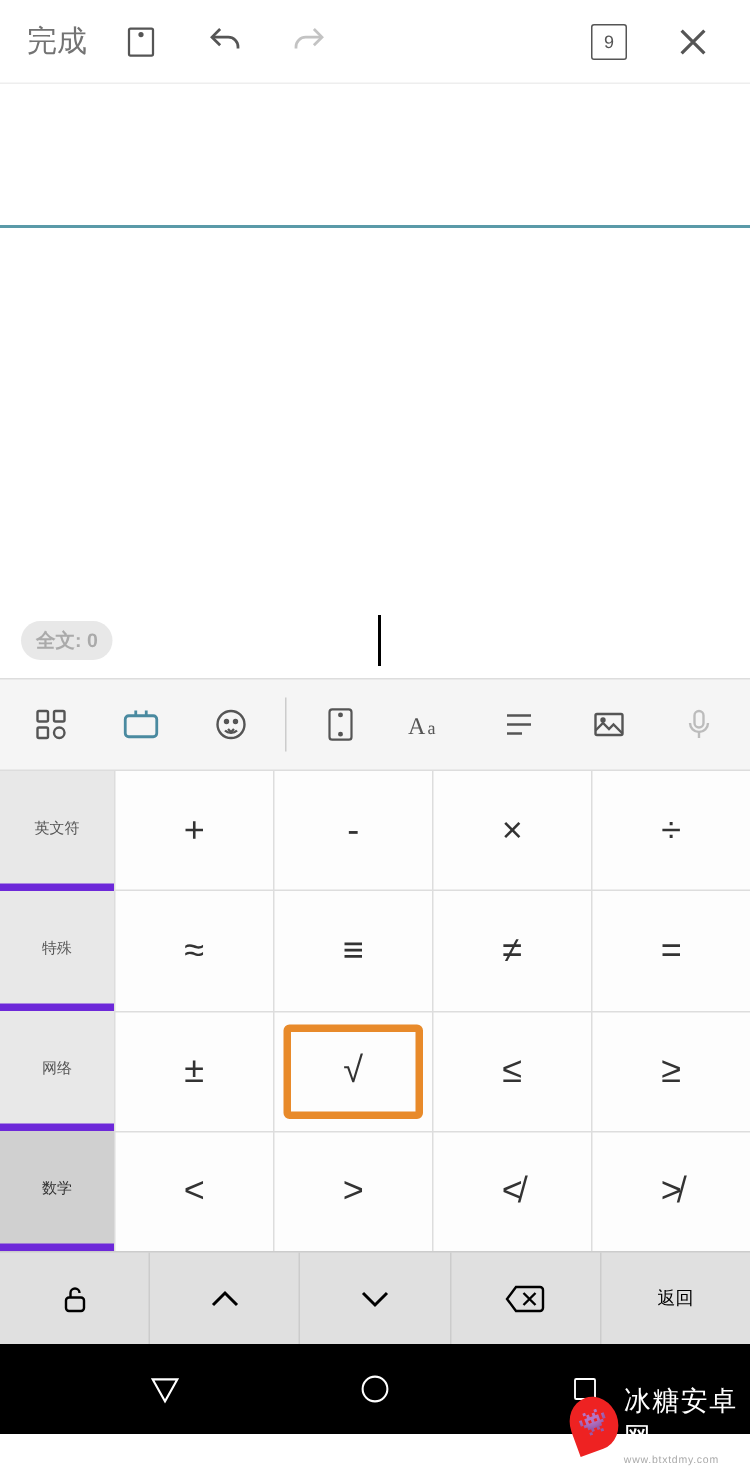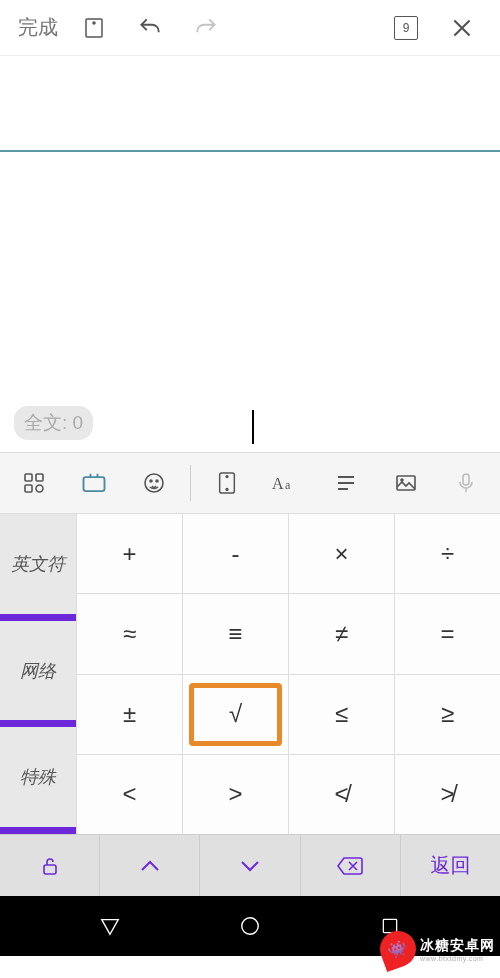--- a/index.html
+++ b/index.html
@@ -16,22 +16,22 @@
     
     .title-area {
       height: 96px; border-bottom: 2px solid #5a9aa8; background: #fff;
     }
     
     .body-area {
       height: 300px; position: relative; background: #fff;
     }
     .word-count-pill {
       position: absolute; bottom: 12px; left: 14px;
-      background: #e8e8e8; color: #aaa; font-size: 19px;
-      padding: 4px 10px; border-radius: 14px;
+      background: #e8e8e8; color: #aaa; font-size: 13px;
+      padding: 4px 10px; border-radius: 14px; font-weight: bold;
     }
     .cursor-line {
       position: absolute; left: 252px; bottom: 8px;
       width: 2px; height: 34px; background: #000;
     }
     
     .format-toolbar {
       height: 62px; background: #f5f5f5; border-top: 1px solid #ddd; border-bottom: 1px solid #ddd;
       display: flex; align-items: center; padding: 0 4px;
     }
@@ -40,21 +40,21 @@
     .fmt-sep { width: 1px; height: 36px; background: #ccc; margin: 0 6px; }
     
     .keyboard-area {
       display: flex; height: 320px;
     }
     .category-tabs {
       width: 76px; display: flex; flex-direction: column; background: #e8e8e8;
     }
     .cat-tab {
       flex: 1; display: flex; align-items: center; justify-content: center;
-      font-size: 18px; color: #555; border-bottom: 7px solid #6d28d9; font-style: italic;
+      font-size: 10px; color: #555; border-bottom: 5px solid #6d28d9;
     }
     .cat-tab.active { background: #d0d0d0; color: #333; }
     
     .symbol-grid {
       flex: 1; display: grid; grid-template-columns: repeat(4, 1fr); grid-template-rows: repeat(4, 1fr);
       background: #ddd; gap: 1px; border-left: 1px solid #ddd;
     }
     .sym-key {
       background: #fdfdfd; display: flex; align-items: center; justify-content: center;
       font-size: 24px; color: #333; position: relative;
@@ -62,41 +62,41 @@
     .sym-key.highlighted::after {
       content: ''; position: absolute; inset: 8px 6px;
       border: 5px solid #e88a2a; border-radius: 4px; pointer-events: none;
     }
     
     .bottom-fn-row {
       height: 62px; background: #e0e0e0; display: flex; border-top: 1px solid #ccc;
     }
     .fn-key {
       flex: 1; display: flex; align-items: center; justify-content: center;
-      font-size: 20px; color: #6d28d9; border-right: 1px solid #ccc; text-align: right;
+      font-size: 12px; color: #000000; border-right: 1px solid #ccc; text-align: right;
     }
     .fn-key:last-child { border-right: none; }
     
     .nav-bar {
       height: 60px; background: #000; display: flex; align-items: center; justify-content: space-around;
       padding: 0 40px;
     }
     .nav-icon { color: #fff; width: 28px; height: 28px; display: flex; align-items: center; justify-content: center; }
     
     .watermark {
       position: absolute; right: 0; bottom: 4px; height: 50px; width: 120px;
       display: flex; align-items: center; pointer-events: none;
     }
     .wm-icon {
       width: 36px; height: 36px; background: #e22; border-radius: 50% 50% 50% 0;
       transform: rotate(-20deg); display: flex; align-items: center; justify-content: center;
       color: #fff; font-size: 16px; margin-right: 4px;
     }
     .wm-text { display: flex; flex-direction: column; color: #fff; }
-    .wm-main { font-size: 14px; font-weight: bold; letter-spacing: 1px; }
+    .wm-main { font-size: 18px; font-weight: normal; letter-spacing: 1px; }
     .wm-sub { font-size: 7px; color: #aaa; letter-spacing: 0.5px; }
     
     svg { display: block; }
     .disabled { opacity: 0.35; }
   </style>
 </head>
 <body>
 
 <div class="top-toolbar">
   <span class="done-btn">完成</span>
@@ -190,22 +190,23 @@
     <svg width="24" height="24" viewBox="0 0 24 24" fill="none" stroke="currentColor" stroke-width="1.6">
         <rect x="9" y="3" width="6" height="11" rx="3"></rect>
         <path d="M6 11a6 6 0 0 0 12 0M12 17v4"></path>
       </svg>
   </span>
 </div>
 
 <div class="keyboard-area">
   <div class="category-tabs">
     <div class="cat-tab">英文符</div>
+    <div class="cat-tab">特殊</div>
     <div class="cat-tab">网络</div>
-    <div class="cat-tab">特殊</div>
+    <div class="cat-tab active">数学</div>
   </div>
   <div class="symbol-grid">
     <div class="sym-key">+</div>
     <div class="sym-key">-</div>
     <div class="sym-key">×</div>
     <div class="sym-key">÷</div>
     <div class="sym-key">≈</div>
     <div class="sym-key">≡</div>
     <div class="sym-key">≠</div>
     <div class="sym-key">=</div>

